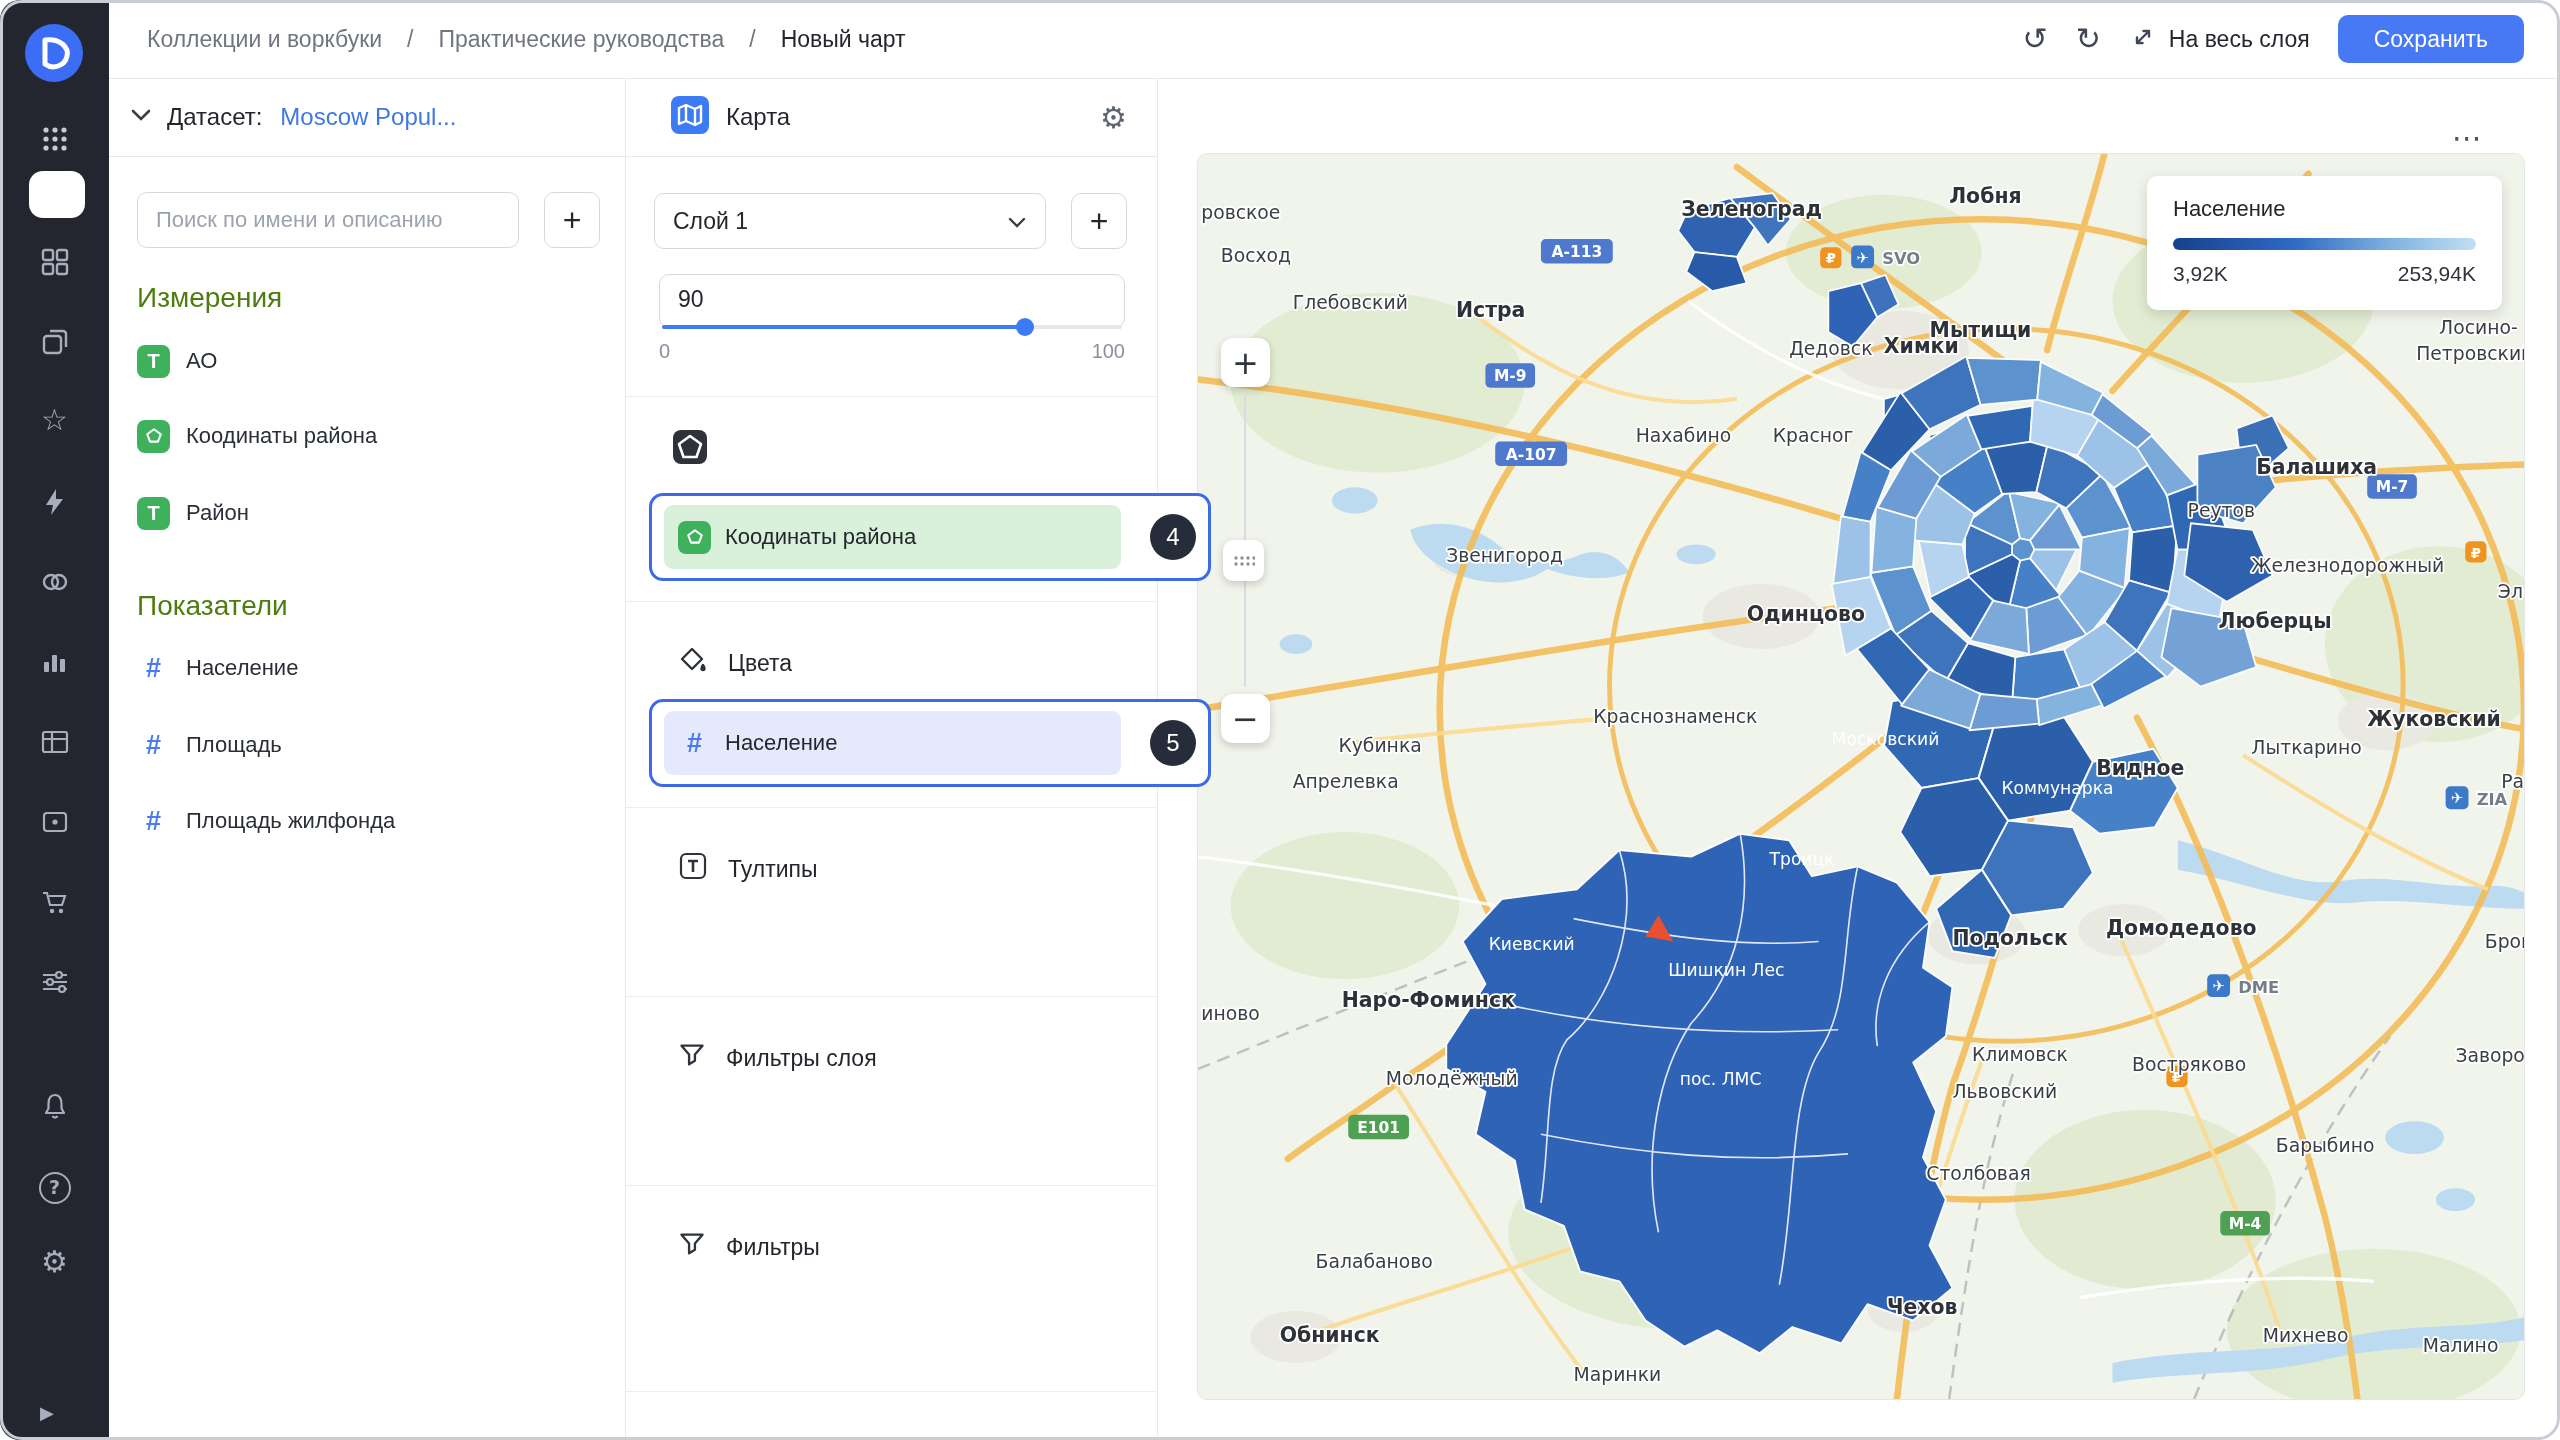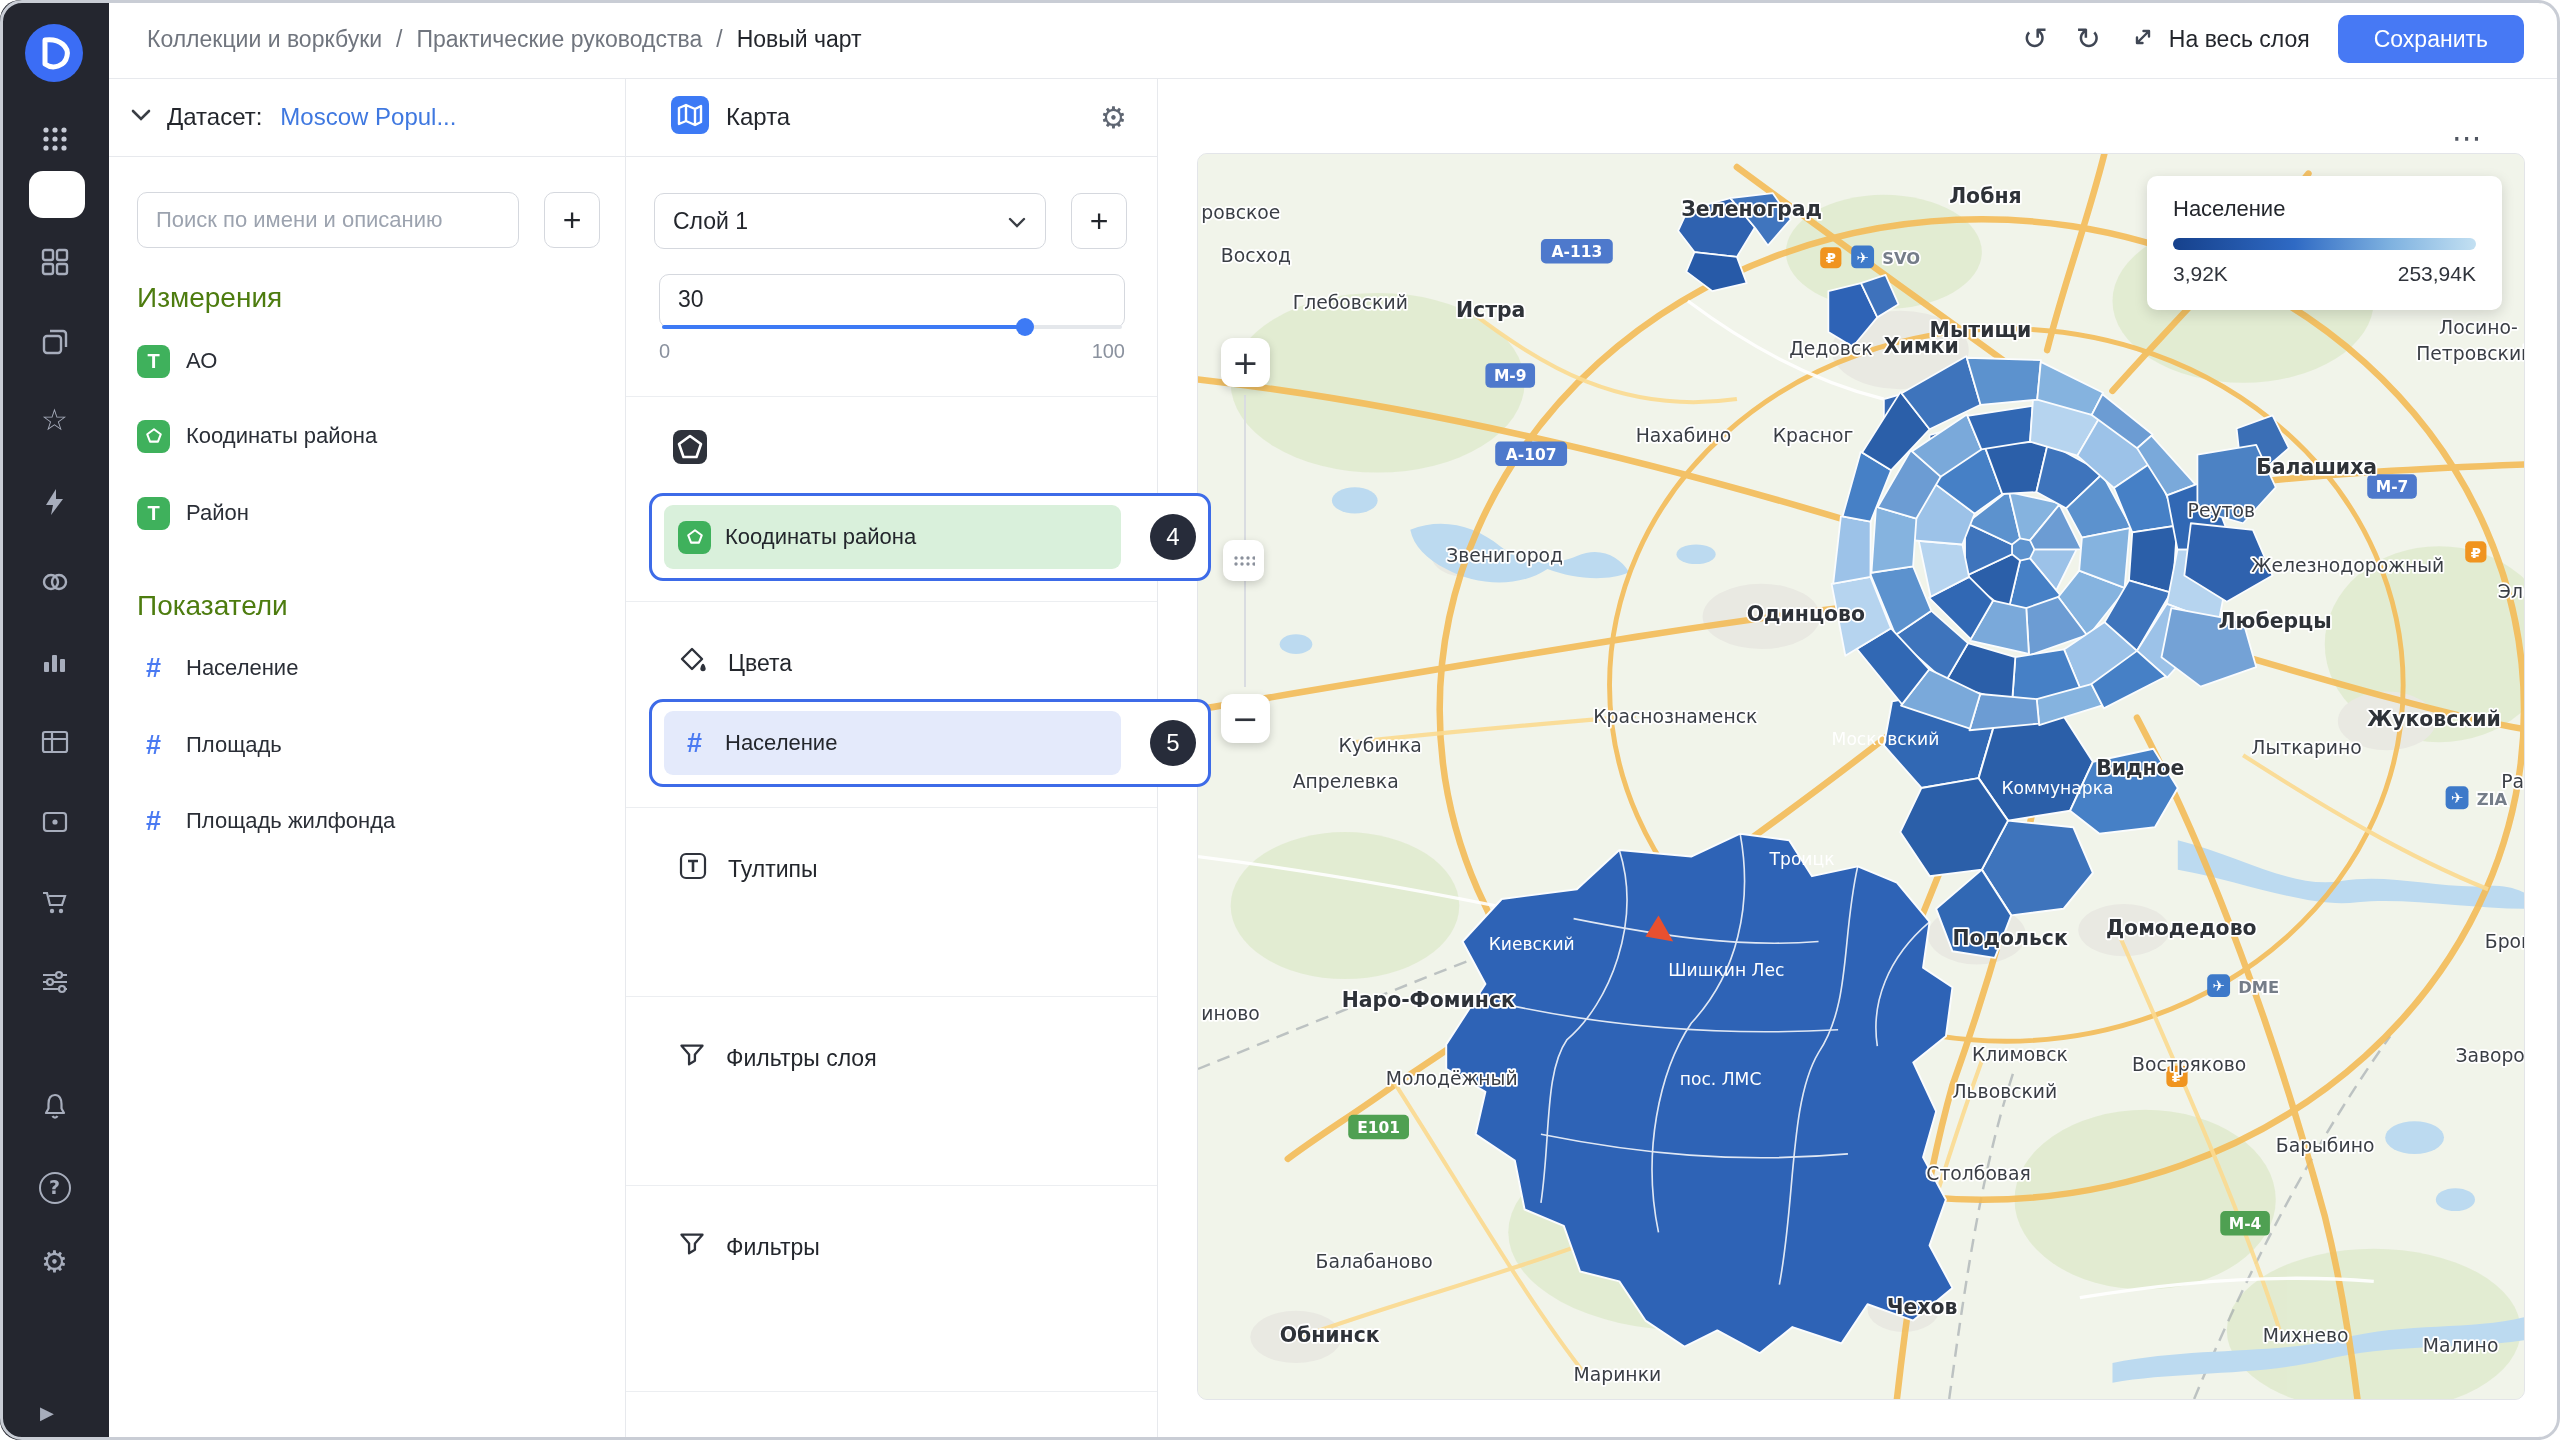--- a/index.html
+++ b/index.html
@@ -13,21 +13,21 @@
   .rail-blob{position:absolute;left:29px;top:171px;width:56px;height:47px;background:#fff;border-radius:14px;}
   .rail-ic{position:absolute;left:0;width:109px;height:34px;text-align:center;color:#A7ADBC;
            font-size:30px;line-height:34px;font-family:"DejaVu Sans",sans-serif;}
   .rail-ic svg{display:inline-block;vertical-align:middle;}
   .q-circle{display:inline-block;width:28px;height:28px;border:2.5px solid #A7ADBC;border-radius:50%;
             font-size:19px;line-height:27px;font-weight:bold;}
 
   
   .header{position:absolute;left:109px;top:0;right:0;height:78px;background:#fff;border-bottom:1px solid #E7E9ED;
           display:flex;align-items:center;z-index:5;}
-  .breadcrumb{margin-left:38px;font-size:23px;color:#70757E;display:flex;gap:14px;align-items:flex-start;}
+  .breadcrumb{margin-left:38px;font-size:23px;color:#70757E;display:flex;gap:25px;align-items:flex-start;}
   .crumb-last{color:#23262C;}
   .header-right{margin-left:auto;display:flex;align-items:center;gap:28px;margin-right:36px;}
   .icon-btn{font-size:30px;color:#3F4654;font-family:"DejaVu Sans",sans-serif;cursor:pointer;line-height:1;}
   .fs-group{display:flex;align-items:center;gap:12px;}
   .fs-label{font-size:23px;color:#23262C;}
   .save-btn{background:#4779F4;color:#fff;font-size:23px;height:48px;padding:0 36px;border-radius:10px;
             display:flex;align-items:center;border:none;}
 
   
   .ds-panel{position:absolute;left:109px;top:78px;width:516px;height:1362px;background:#fff;}
@@ -287,21 +287,21 @@
       <span>Слой 1</span>
       <span class="chev">
         <svg width="20" height="12" viewBox="0 0 20 12" fill="none" stroke="#3A3E45" stroke-width="2.4" stroke-linecap="round">
             <polyline points="3,2 10,9 17,2"></polyline>
           </svg>
       </span>
     </div>
     <button class="layer-add">+</button>
 
     <div class="opacity">
-      <span class="op-val">30</span>
+      <span class="op-val">90</span>
       <div class="op-track">
         <div class="op-fill"></div>
         <div class="op-knob"></div>
       </div>
     </div>
     <span class="op-min">0</span>
     <span class="op-max">100</span>
 
     <div class="divider" style="top:318px"></div>
 

